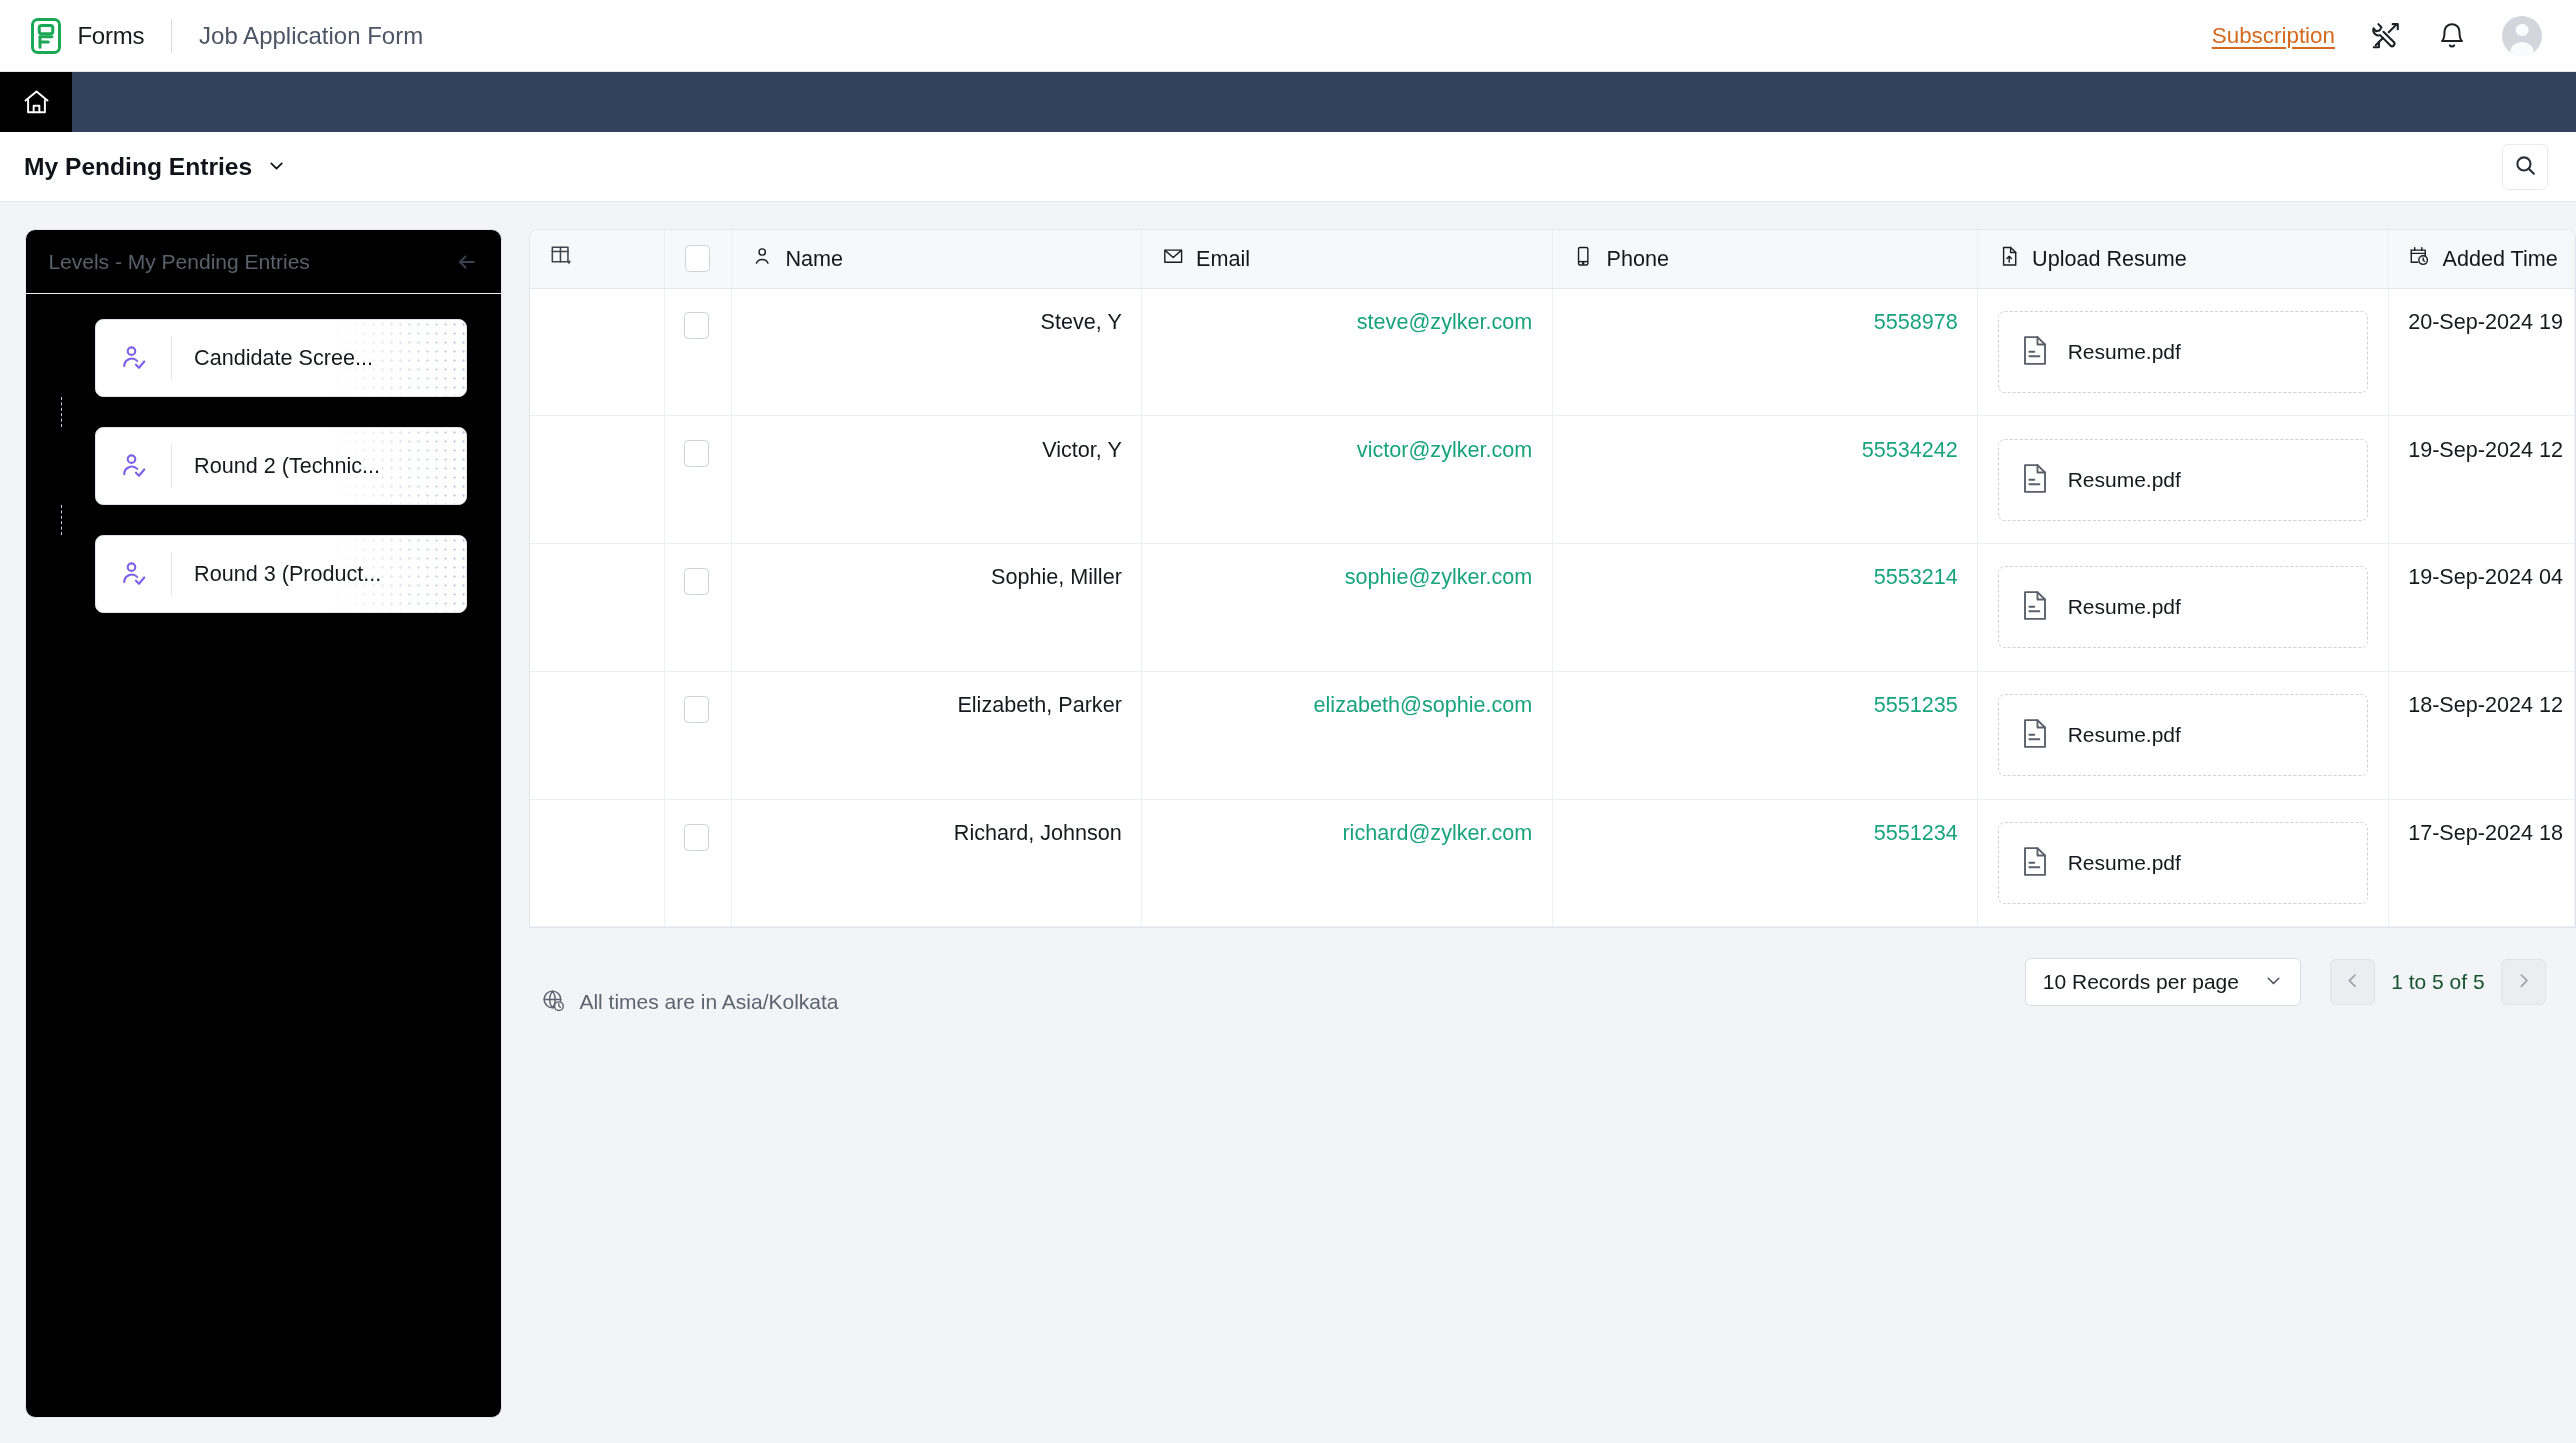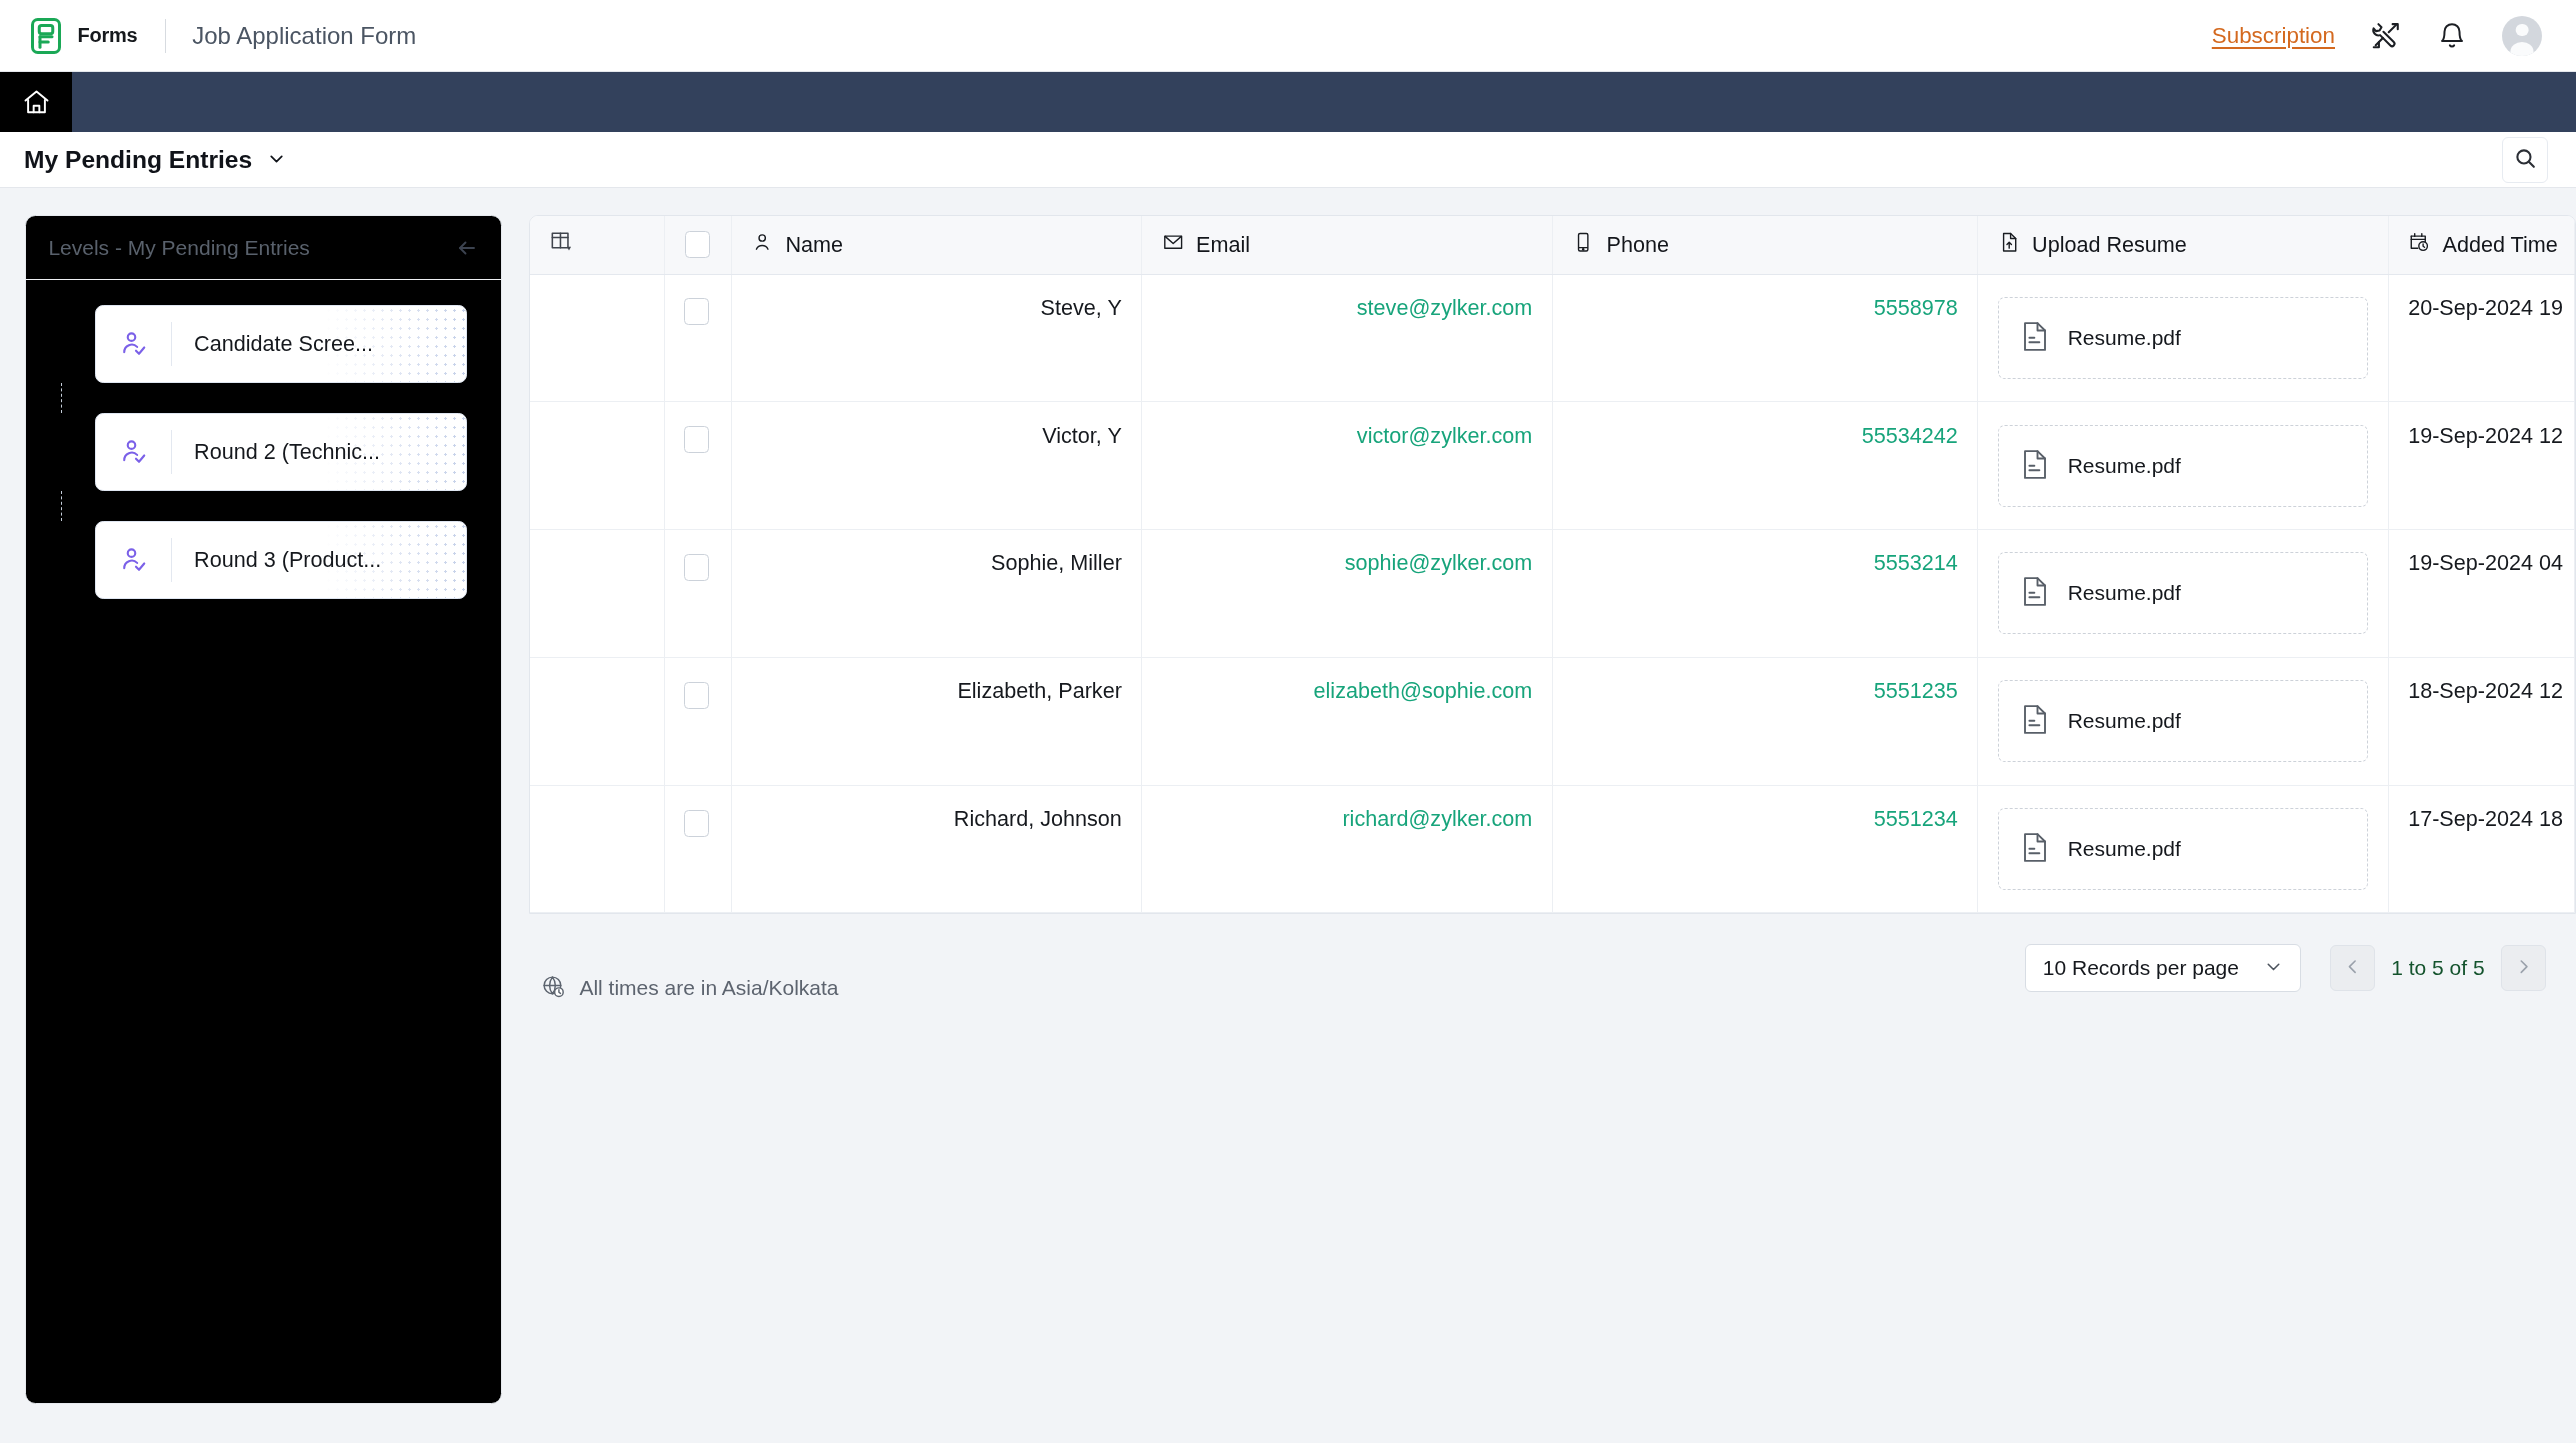--- a/index.html
+++ b/index.html
@@ -15,21 +15,21 @@
     height: 72px;
     background: #ffffff;
     border-bottom: 0.7px solid #e4e7ec;
     display: flex;
     align-items: center;
     padding: 0 34px 0 31px;
   }
   .brand { display: flex; align-items: center; gap: 16.4px; }
   .brand-logo { width: 30px; height: 36px; }
   .brand-name {
-    font-size: 20px; font-weight: 700; color: #16191d; letter-spacing: -0.2px;
+    font-size: 24px; font-weight: 400; color: #16191d; letter-spacing: -0.2px;
   }
   .brand-sep {
     width: 0.7px; height: 34px; background: #d7dbe0; margin: 0 27px;
   }
   .form-title { font-size: 24px; color: #4b5563; font-weight: 400; }
   .appbar-spacer { flex: 1; }
   .appbar-right { display: flex; align-items: center; gap: 33px; }
   .subscription {
     font-size: 22.4px; color: #d4691f; text-decoration: underline;
     text-underline-offset: 3.7px; cursor: pointer; white-space: nowrap;
@@ -62,21 +62,21 @@
     width: 72px; background: #000000; display: flex;
     align-items: center; justify-content: center; cursor: pointer; flex: none;
   }
   .nav-entry {
     display: flex; align-items: center; gap: 15px;
     padding: 0 25px; color: #ffffff; font-size: 22.4px; cursor: pointer;
   }
 
   
   .subhead {
-    height: 56px; background: #ffffff; border-bottom: 0.7px solid #e4e7ec;
+    height: 70px; background: #ffffff; border-bottom: 0.7px solid #e4e7ec;
     display: flex; align-items: center; padding: 0 28px 0 24px;
   }
   .view-select {
     display: flex; align-items: center; gap: 13.4px; cursor: pointer;
   }
   .view-name { font-size: 24.6px; font-weight: 700; color: #101319; }
   .subhead-spacer { flex: 1; }
   .search-box {
     width: 46px; height: 46px; border: 0.7px solid #e7ebf1; border-radius: 6px;
     display: flex; align-items: center; justify-content: center; cursor: pointer;

